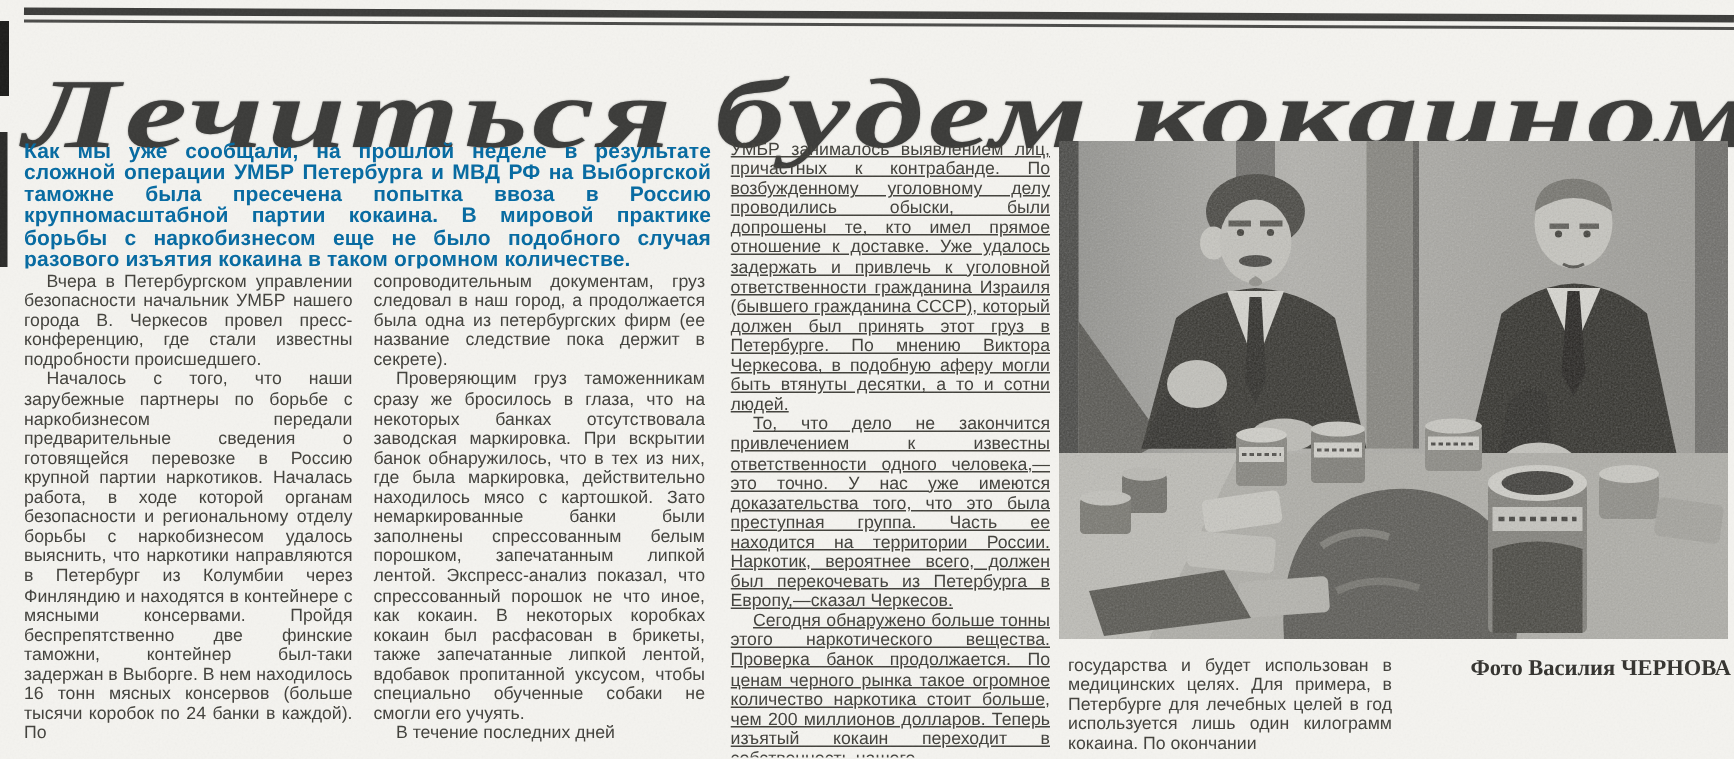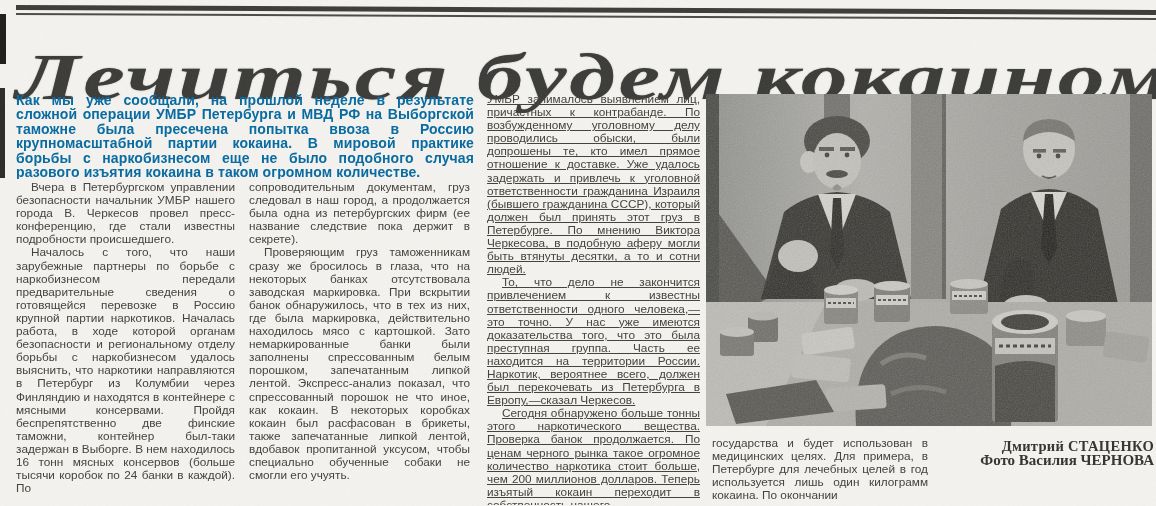--- a/index.html
+++ b/index.html
@@ -71,20 +71,21 @@
 <div class="lead">Как мы уже сообщали, на прошлой неделе в результате сложной операции УМБР Петербурга и МВД РФ на Выборгской таможне была пресечена попытка ввоза в Россию крупномасштабной партии кокаина. В мировой практике борьбы с наркобизнесом еще не было подобного случая разового изъятия кокаина в таком огромном количестве.</div>
 
 <div class="col col1">
   <p class="ind">Вчера в Петербургском управлении безопасности начальник УМБР нашего города В. Черкесов провел пресс-конференцию, где стали известны подробности происшедшего.</p>
   <p class="ind">Началось с того, что наши зарубежные партнеры по борьбе с наркобизнесом передали предварительные сведения о готовящейся перевозке в Россию крупной партии наркотиков. Началась работа, в ходе которой органам безопасности и региональному отделу борьбы с наркобизнесом удалось выяснить, что наркотики направляются в Петербург из Колумбии через Финляндию и находятся в контейнере с мясными консервами. Пройдя беспрепятственно две финские таможни, контейнер был-таки задержан в Выборге. В нем находилось 16 тонн мясных консервов (больше тысячи коробок по 24 банки в каждой). По</p>
 </div>
 
 <div class="col col2">
   <p>сопроводительным документам, груз следовал в наш город, а продолжается была одна из петербургских фирм (ее название следствие пока держит в секрете).</p>
   <p class="ind">Проверяющим груз таможенникам сразу же бросилось в глаза, что на некоторых банках отсутствовала заводская маркировка. При вскрытии банок обнаружилось, что в тех из них, где была маркировка, действительно находилось мясо с картошкой. Зато немаркированные банки были заполнены спрессованным белым порошком, запечатанным липкой лентой. Экспресс-анализ показал, что спрессованный порошок не что иное, как кокаин. В некоторых коробках кокаин был расфасован в брикеты, также запечатанные липкой лентой, вдобавок пропитанной уксусом, чтобы специально обученные собаки не смогли его учуять.</p>
+  <p class="ind">В течение последних дней</p>
 </div>
 
 <div class="col col3">
   <p>УМБР занималось выявлением лиц, причастных к контрабанде. По возбужденному уголовному делу проводились обыски, были допрошены те, кто имел прямое отношение к доставке. Уже удалось задержать и привлечь к уголовной ответственности гражданина Израиля (бывшего гражданина СССР), который должен был принять этот груз в Петербурге. По мнению Виктора Черкесова, в подобную аферу могли быть втянуты десятки, а то и сотни людей.</p>
   <p class="ind">То, что дело не закончится привлечением к известны ответственности одного человека,—это точно. У нас уже имеются доказательства того, что это была преступная группа. Часть ее находится на территории России. Наркотик, вероятнее всего, должен был перекочевать из Петербурга в Европу,—сказал Черкесов.</p>
   <p class="ind">Сегодня обнаружено больше тонны этого наркотического вещества. Проверка банок продолжается. По ценам черного рынка такое огромное количество наркотика стоит больше, чем 200 миллионов долларов. Теперь изъятый кокаин переходит в собственность нашего</p>
 </div>
 
 <div class="photo">
   <svg width="446" height="332" viewBox="0 0 446 332" xmlns="http://www.w3.org/2000/svg">
@@ -204,21 +205,20 @@
     <rect x="0" y="0" width="446" height="332" filter="url(#grain)" opacity="0.5"></rect>
   </svg>
 </div>
 
 <div class="col col4">
   <p>государства и будет использован в медицинских целях. Для примера, в Петербурге для лечебных целей в год используется лишь один килограмм кокаина. По окончании</p>
 </div>
 
 <div class="col col5">
   <div class="byline">
-    <div class="author">Дмитрий СТАЦЕНКО</div>
     <div class="credit">Фото Василия ЧЕРНОВА</div>
   </div>
 </div>
 
 <svg class="scan-noise" xmlns="http://www.w3.org/2000/svg">
   <filter id="pagegrain">
     <feTurbulence type="fractalNoise" baseFrequency="0.7" numOctaves="2" stitchTiles="stitch"></feTurbulence>
     <feColorMatrix type="saturate" values="0"></feColorMatrix>
     <feComponentTransfer>
         <feFuncA type="linear" slope="0.4" intercept="0"></feFuncA>

